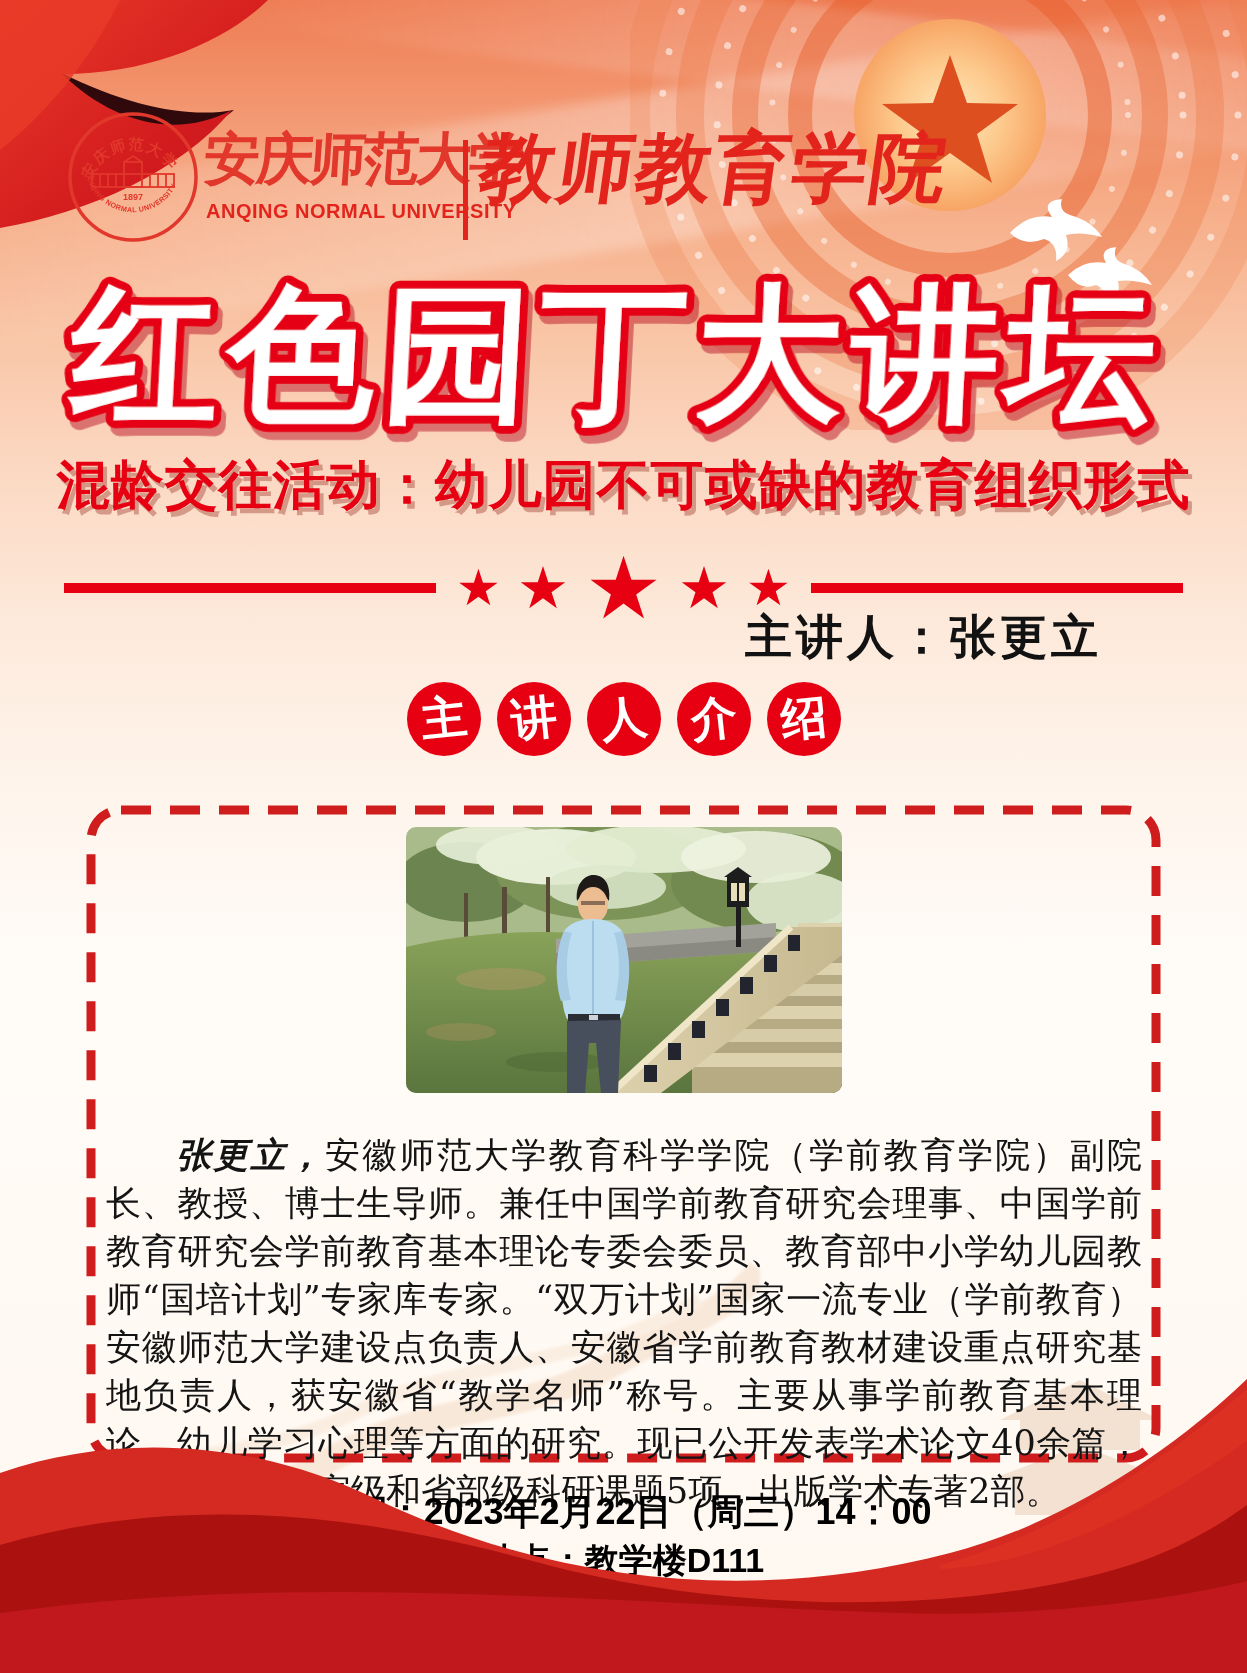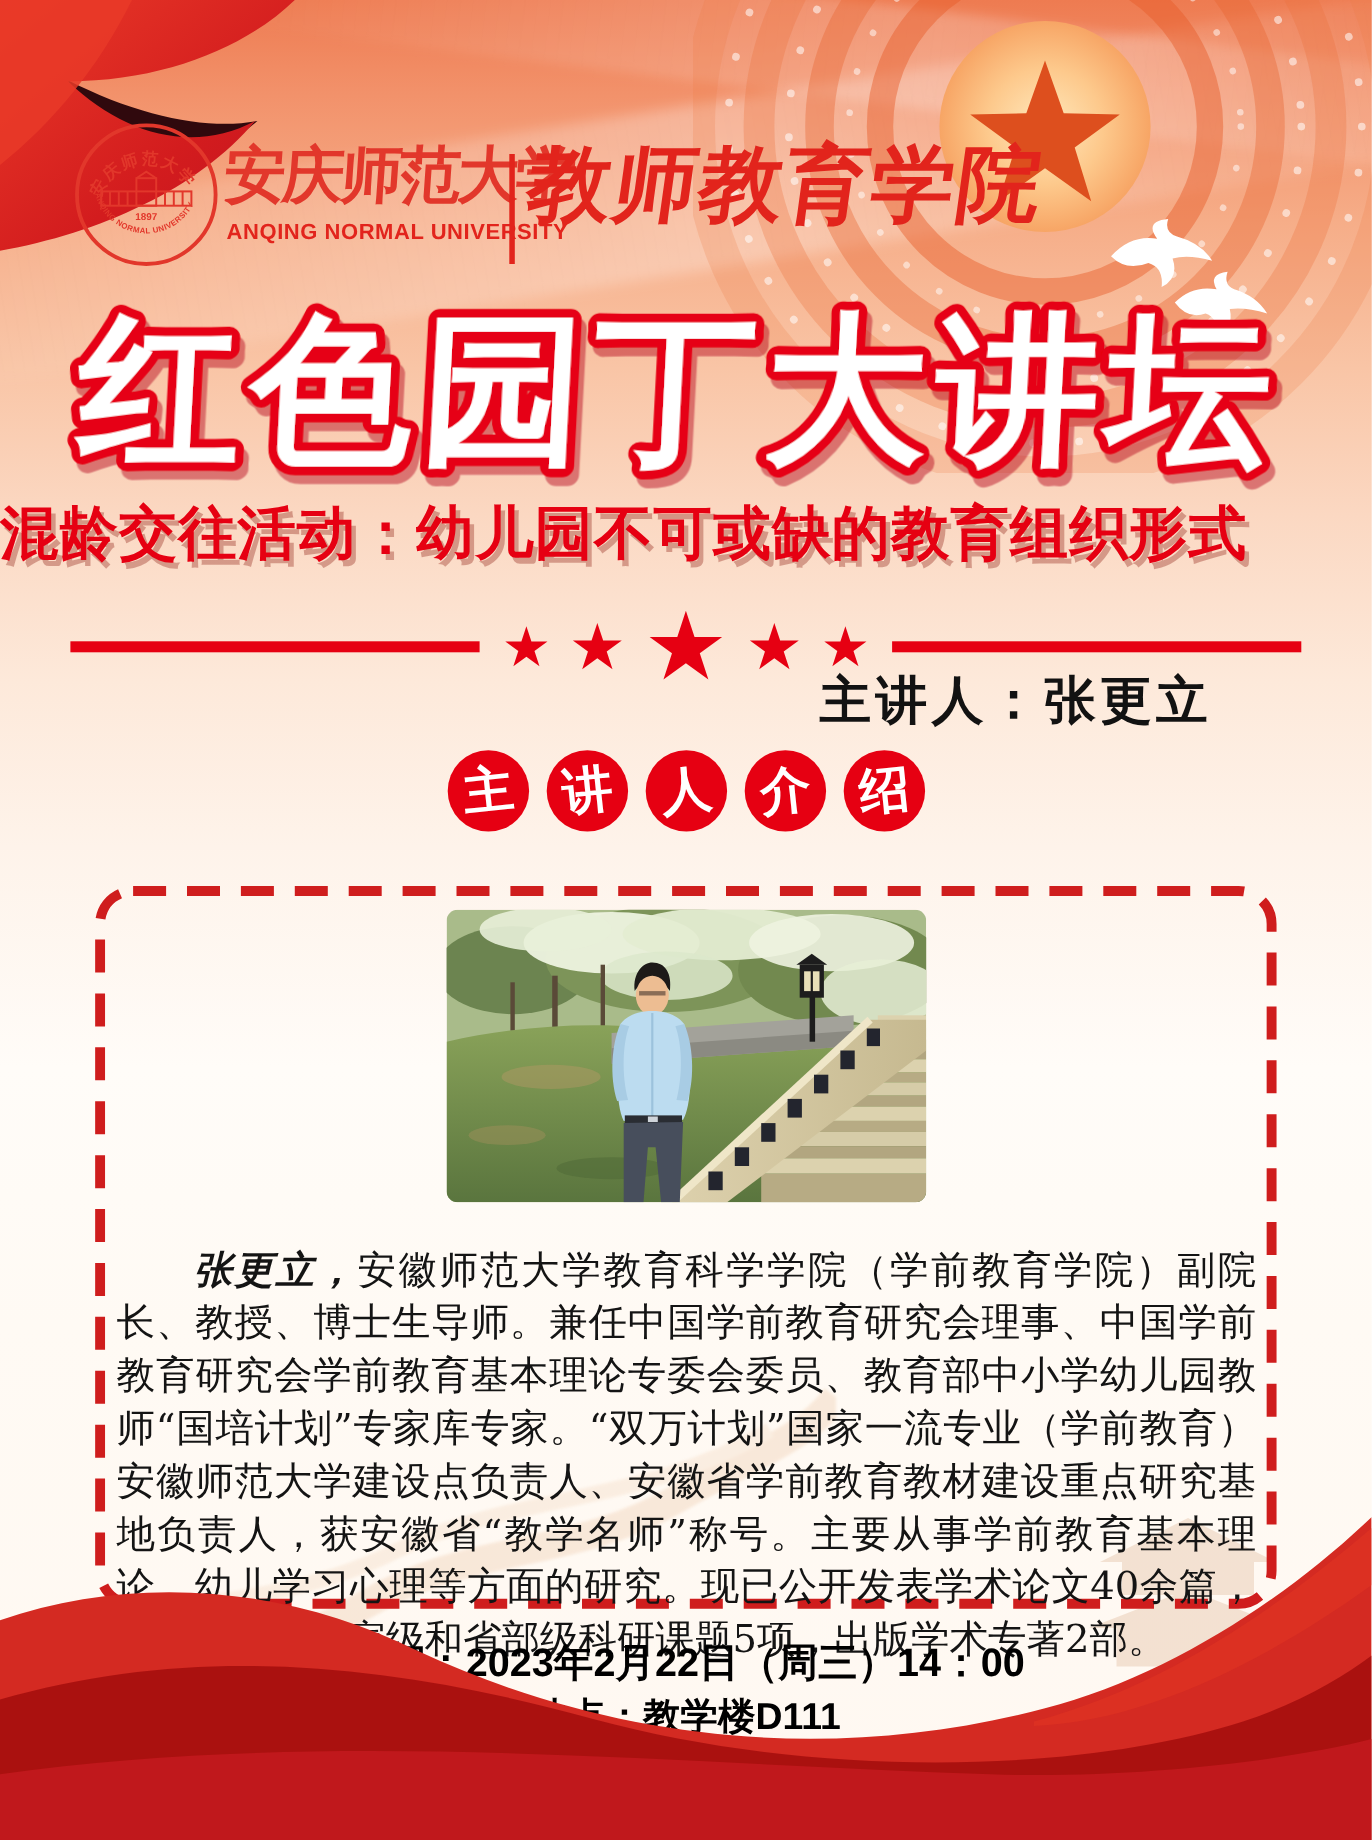--- a/index.html
+++ b/index.html
@@ -21,21 +21,21 @@
     font-size:56px;font-weight:bold;color:#e2372b;letter-spacing:-3px;
     transform:skewX(-4deg);white-space:nowrap;}
   .univ-en{left:206px;top:200px;font-size:20px;font-weight:bold;color:#e2241c;letter-spacing:.5px;}
   .hdr-divider{left:463px;top:140px;width:5px;height:100px;background:#e2241c;}
   .college{left:480px;top:118px;width:440px;font-family:"DejaVu Serif",serif;
     font-size:76px;font-weight:bold;color:#e2241c;letter-spacing:2px;
     transform:skewX(-8deg);white-space:nowrap;}
   
   .main-title-svg{left:0;top:248px;}
   
-  .subtitle{left:0;top:450px;width:1247px;font-size:53px;font-weight:bold;
+  .subtitle{left:0;top:450px;width:1247px;text-align:center;font-size:53px;font-weight:bold;
     color:#e60012;letter-spacing:1px;text-shadow:4px 5px 0 rgba(140,25,15,.35);white-space:nowrap;}
   
   .star-row{left:0;top:538px;width:1247px;height:100px;display:flex;align-items:center;justify-content:center;}
   .star-line{height:10px;background:#e60012;width:372px;}
   .star{color:#e60012;line-height:1;font-family:"DejaVu Sans",sans-serif;}
   .s1{font-size:50px;margin:0 8px 0 20px;}
   .s2{font-size:58px;margin:0 8px;}
   .s3{font-size:86px;margin:0 8px;}
   .s4{font-size:58px;margin:0 8px;}
   .s5{font-size:50px;margin:0 20px 0 8px;}

